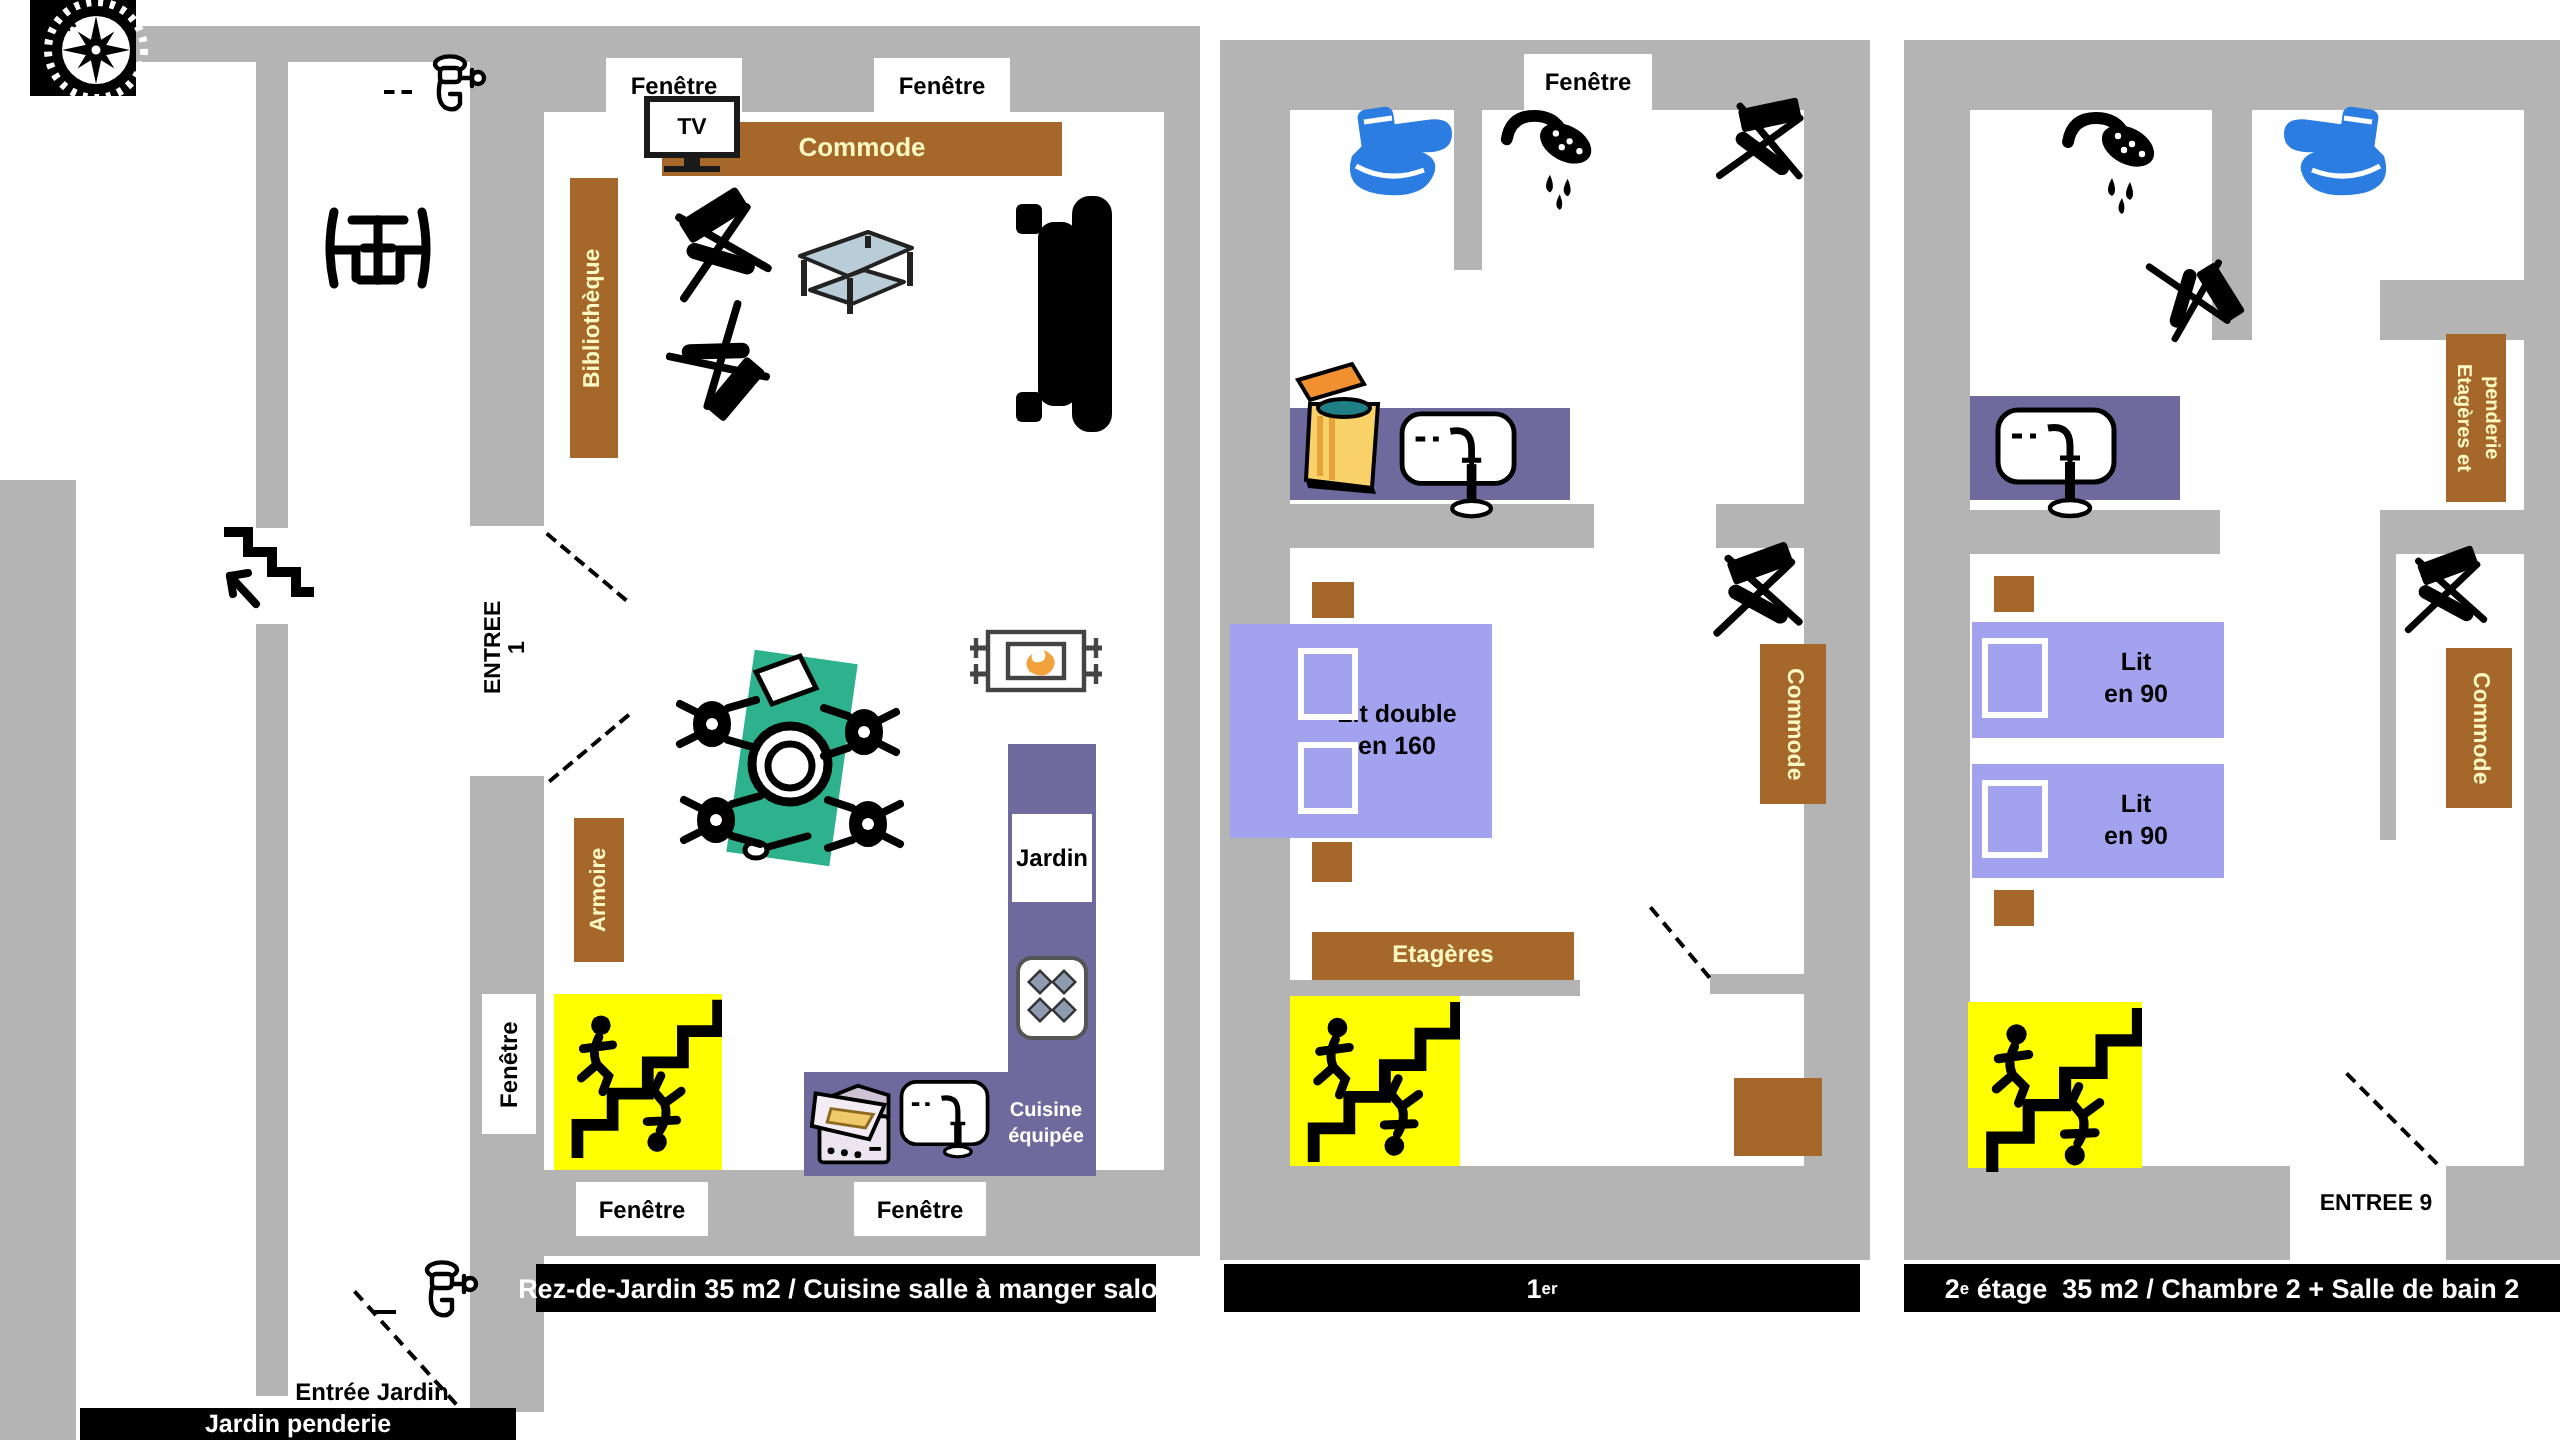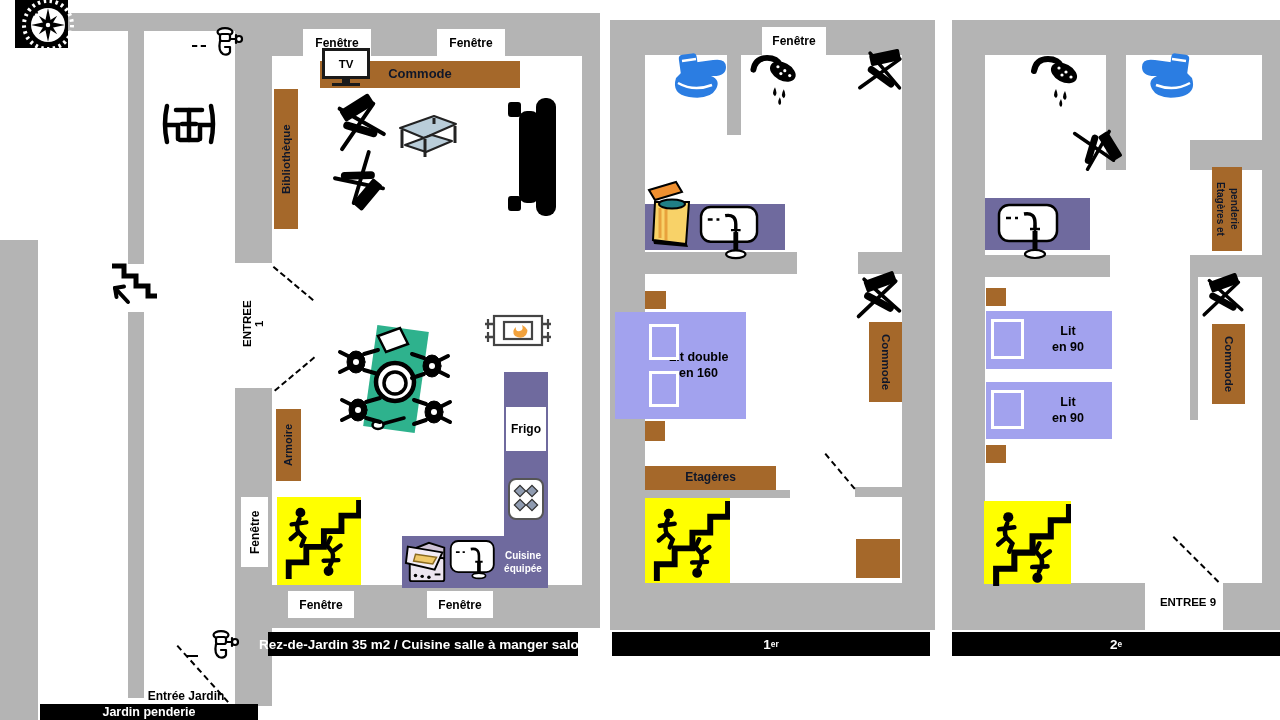--- a/index.html
+++ b/index.html
@@ -1,20 +1,20 @@
 <!DOCTYPE html>
 <html style="--wall: #b4b4b4; --wood: #a5682a; --counter: #6f6a9e; --bed: #a2a2ee; --stairs: #ffff00; --tablecloth: #2eb28d; --toilet: #2b7de2; --banner: #000000; --flame: #f2a23c; --table_top: #b9cdd9;"><head>
 <meta charset="utf-8">
 <style>
   html,body{margin:0;padding:0;background:#fff;}
   #stage{position:relative;width:1280px;height:720px;background:#fff;overflow:hidden;
          font-family:"Liberation Sans",sans-serif;font-weight:bold;color:#000;}
   section{position:absolute;inset:0;}
   .w{position:absolute;background:var(--wall,#b4b4b4);}
-  .br{position:absolute;background:var(--wood,#a5682a);color:#0f172a;display:flex;align-items:center;justify-content:center;text-align:center;line-height:1.1;}
+  .br{position:absolute;background:var(--wood,#a5682a);color:#fef9c3;display:flex;align-items:center;justify-content:center;text-align:center;line-height:1.1;margin-left:11px;}
   .wbox{position:absolute;background:#fff;display:flex;align-items:center;justify-content:center;font-size:12px;text-align:center;}
   .counter{position:absolute;background:var(--counter,#6f6a9e);}
   .bed{position:absolute;background:var(--bed,#a2a2ee);display:flex;align-items:center;justify-content:center;font-size:12.5px;text-align:center;line-height:1.25;}
   .pillow{position:absolute;background:var(--bed,#a2a2ee);border:3px solid #fff;}
   .ystairs{position:absolute;background:var(--stairs,#ffff00);}
   .banner{position:absolute;background:var(--banner,#000);color:#fff;display:flex;align-items:center;justify-content:center;font-size:13.5px;white-space:pre;}
   .lbl{position:absolute;display:flex;align-items:center;justify-content:center;text-align:center;}
   .vt-up{writing-mode:vertical-rl;transform:rotate(180deg);}
   .vt-down{writing-mode:vertical-rl;}
   .vt-lr{writing-mode:vertical-lr;}
@@ -225,21 +225,21 @@
               <circle cx="2" cy="-14" r="5" stroke="none"></circle>
               <path d="M1 -8 Q-3 0 0 6 M0 6 L-8 13 M0 6 L6 12 L3 20 M-7 -2 L8 -4" fill="none" stroke-width="4.5"></path>
             </g>
         </g>
       </svg>
     </div>
 
     <div class="counter" style="left:504px;top:372px;width:44px;height:216px;"></div>
     <div class="counter" style="left:402px;top:536px;width:102px;height:52px;"></div>
     <div class="wbox" style="left:506px;top:407px;width:40px;height:44px;">
-        <span>Frigo</span>
+        <span>Jardin</span>
       </div>
     <div class="icon" style="left:508px;top:478px;width:36px;height:42px;">
       <svg viewBox="0 0 36 42">
         <rect x="1" y="1" width="34" height="40" rx="7" fill="#fff" stroke="#555" stroke-width="2"></rect>
         <g fill="#8f9bb0" stroke="#333" stroke-width="1.2">
           <rect x="8" y="9" width="8" height="8" transform="rotate(45 12 13)"></rect>
           <rect x="20" y="9" width="8" height="8" transform="rotate(45 24 13)"></rect>
           <rect x="8" y="23" width="8" height="8" transform="rotate(45 12 27)"></rect>
           <rect x="20" y="23" width="8" height="8" transform="rotate(45 24 27)"></rect>
         </g>
@@ -504,17 +504,17 @@
               <path d="M1 -8 Q-3 0 0 6 M0 6 L-8 13 M0 6 L6 12 L3 20 M-7 -2 L8 -4" fill="none" stroke-width="4.5"></path>
             </g>
         </g>
       </svg>
     </div>
 
     <div class="dash" style="left:1174px;top:536px;width:64px;transform:rotate(45deg);"></div>
     <div class="lbl" style="left:1152px;top:594px;width:72px;height:16px;font-size:11.5px;">ENTREE 9</div>
 
     <div class="banner" style="left:952px;top:632px;width:328px;height:24px;">
-      <span>2</span><sup>e</sup>
+      <span>2</span><sup>e</sup><span> étage  35 m2 / Chambre 2 + Salle de bain 2</span>
     </div>
   </section>
 
 </div>
 
 </body></html>

